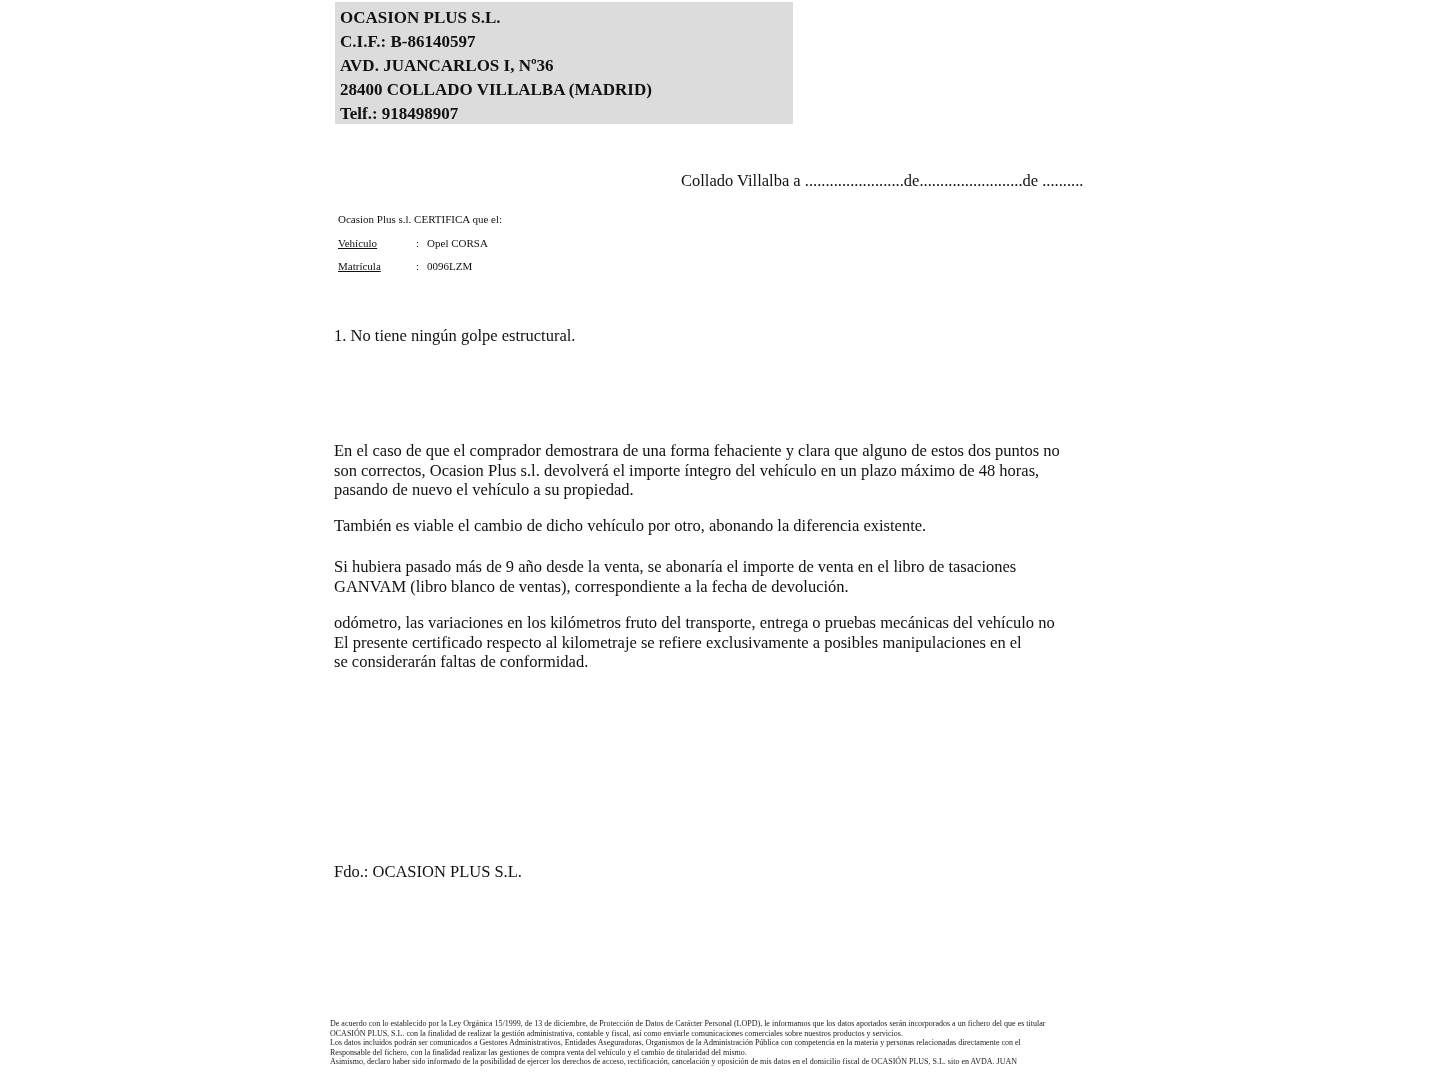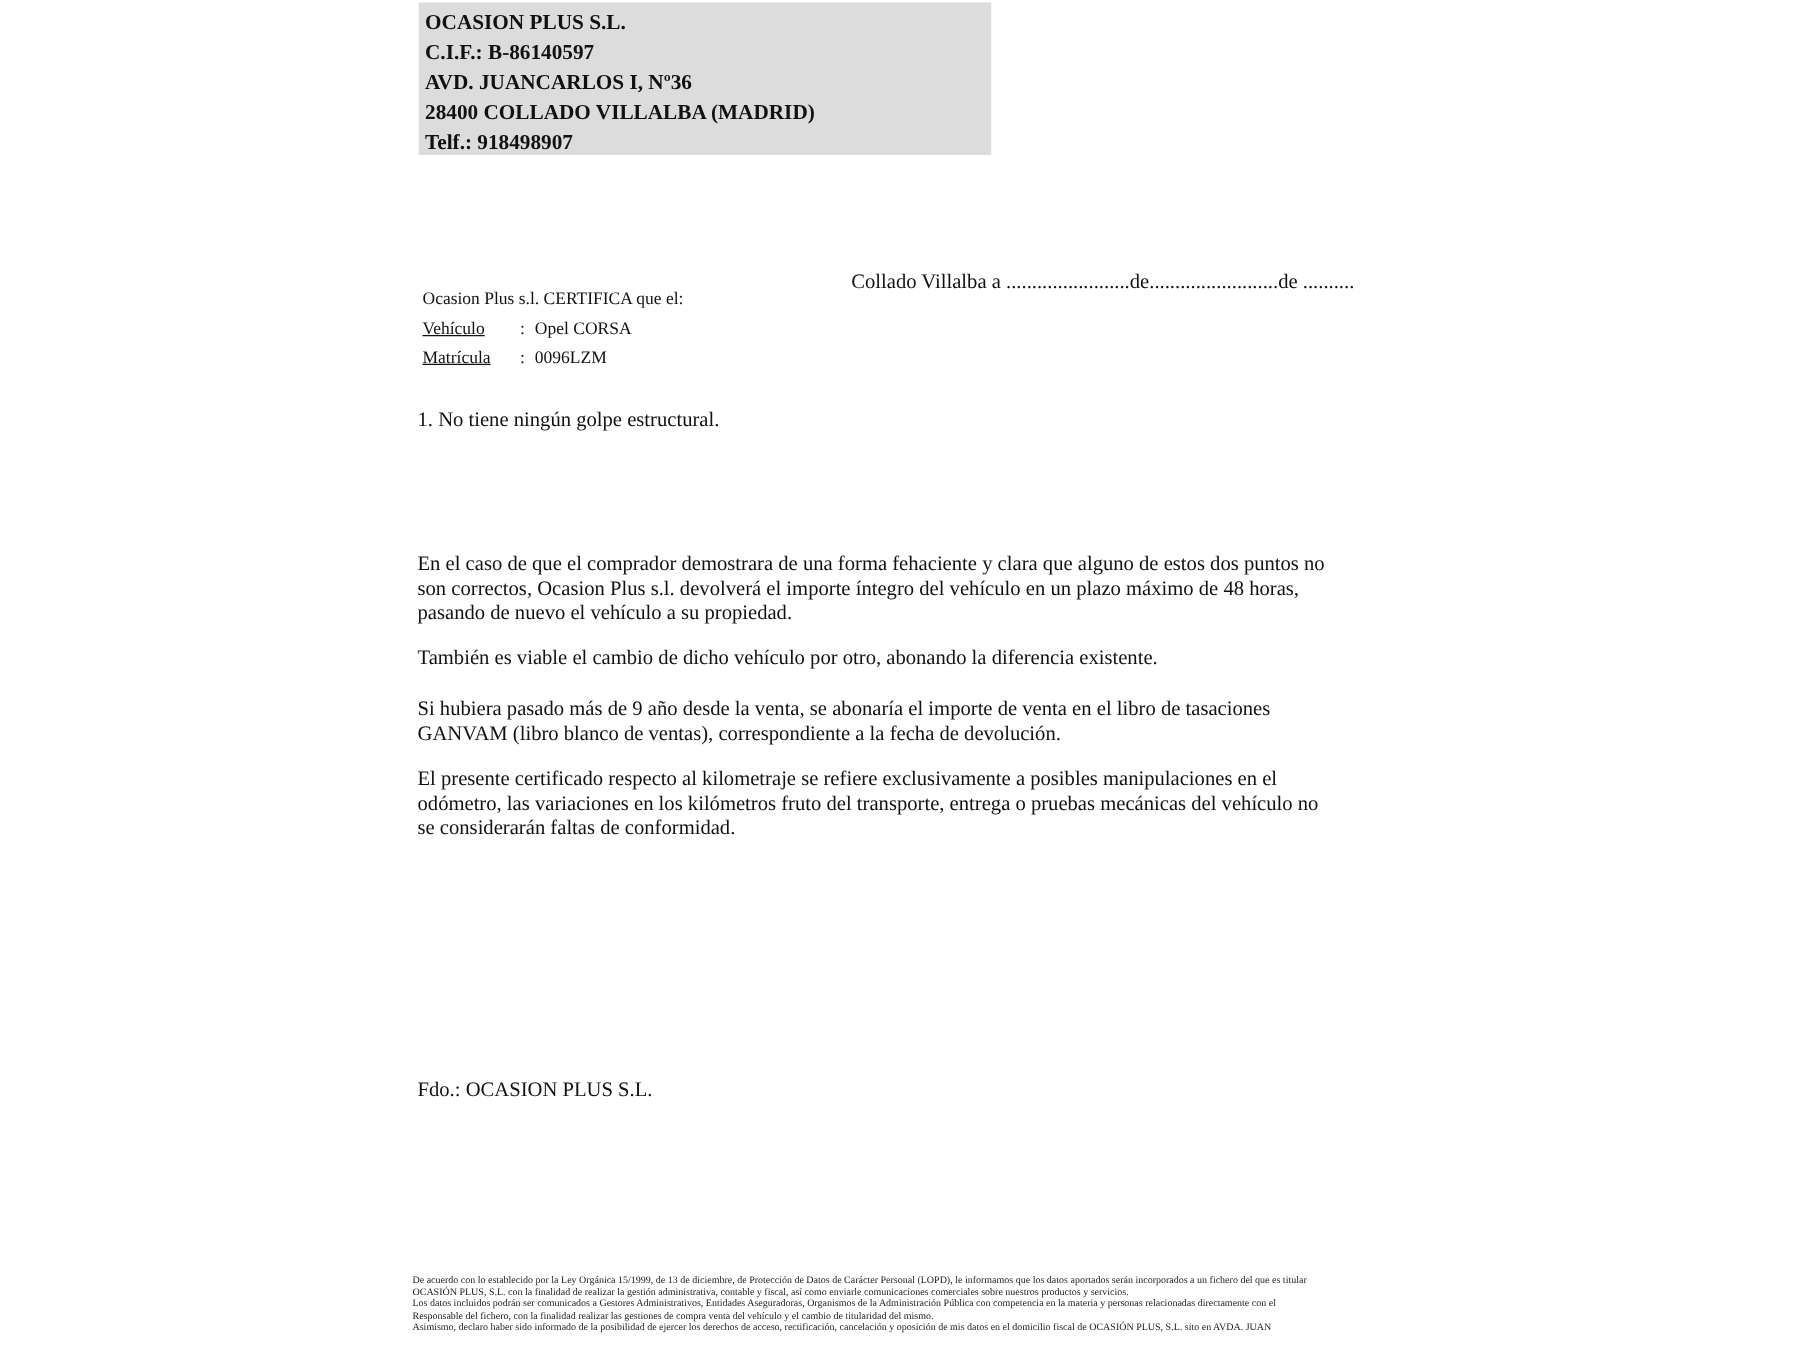--- a/index.html
+++ b/index.html
@@ -24,26 +24,25 @@
     font-size: 17px;
     font-weight: bold;
     line-height: 24px;
     white-space: nowrap;
   }
   .date-line {
     position: absolute;
     left: 681px; top: 171px;
     font-size: 16.5px;
     white-space: nowrap;
-    margin-top: 44px;
   }
   .cert-block {
     position: absolute;
-    left: 338px; top: 228px;
-    font-size: 14px;
+    left: 338px; top: 208px;
+    font-size: 11px;
     line-height: 23.5px;
   }
   .cert-field .cert-label {
     display: inline-block;
     width: 78px;
   }
   .cert-field .cert-label u { }
   .cert-sep { margin-right: 8px; }
   .point {
     position: absolute;
@@ -111,22 +110,22 @@
   <div class="para" style="top: 516px;">
     <div>También es viable el cambio de dicho vehículo por otro, abonando la diferencia existente.</div>
   </div>
 
   <div class="para" style="top: 557px;">
     <div>Si hubiera pasado más de 9 año desde la venta, se abonaría el importe de venta en el libro de tasaciones</div>
     <div>GANVAM (libro blanco de ventas), correspondiente a la fecha de devolución.</div>
   </div>
 
   <div class="para" style="top: 613px;">
+    <div>odómetro, las variaciones en los kilómetros fruto del transporte, entrega o pruebas mecánicas del vehículo no</div>
     <div>El presente certificado respecto al kilometraje se refiere exclusivamente a posibles manipulaciones en el</div>
-    <div>odómetro, las variaciones en los kilómetros fruto del transporte, entrega o pruebas mecánicas del vehículo no</div>
     <div>se considerarán faltas de conformidad.</div>
   </div>
 
   <div class="signature">Fdo.: OCASION PLUS S.L.</div>
 
   <div class="footer">
     <div class="fline">De acuerdo con lo establecido por la Ley Orgánica 15/1999, de 13 de diciembre, de Protección de Datos de Carácter Personal (LOPD), le informamos que los datos aportados serán incorporados a un fichero del que es titular</div>
     <div class="fline">OCASIÓN PLUS, S.L. con la finalidad de realizar la gestión administrativa, contable y fiscal, así como enviarle comunicaciones comerciales sobre nuestros productos y servicios.</div>
     <div class="fline">Los datos incluidos podrán ser comunicados a Gestores Administrativos, Entidades Aseguradoras, Organismos de la Administración Pública con competencia en la materia y personas relacionadas directamente con el</div>
     <div class="fline">Responsable del fichero, con la finalidad realizar las gestiones de compra venta del vehículo y el cambio de titularidad del mismo.</div>

